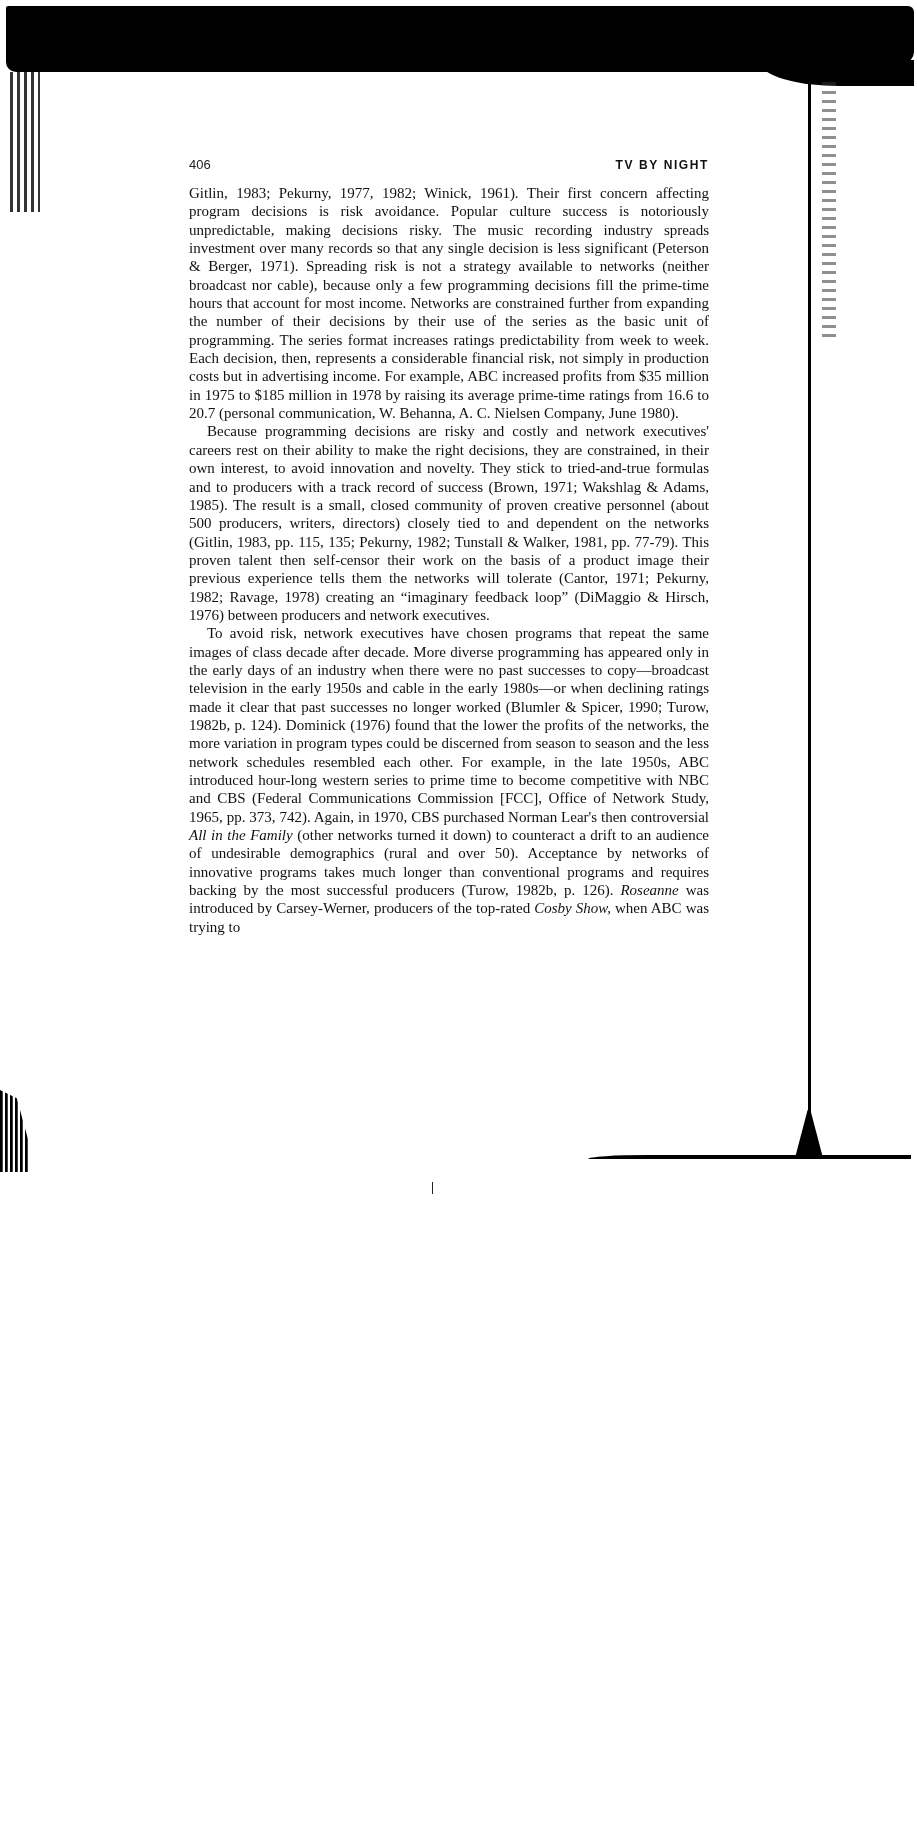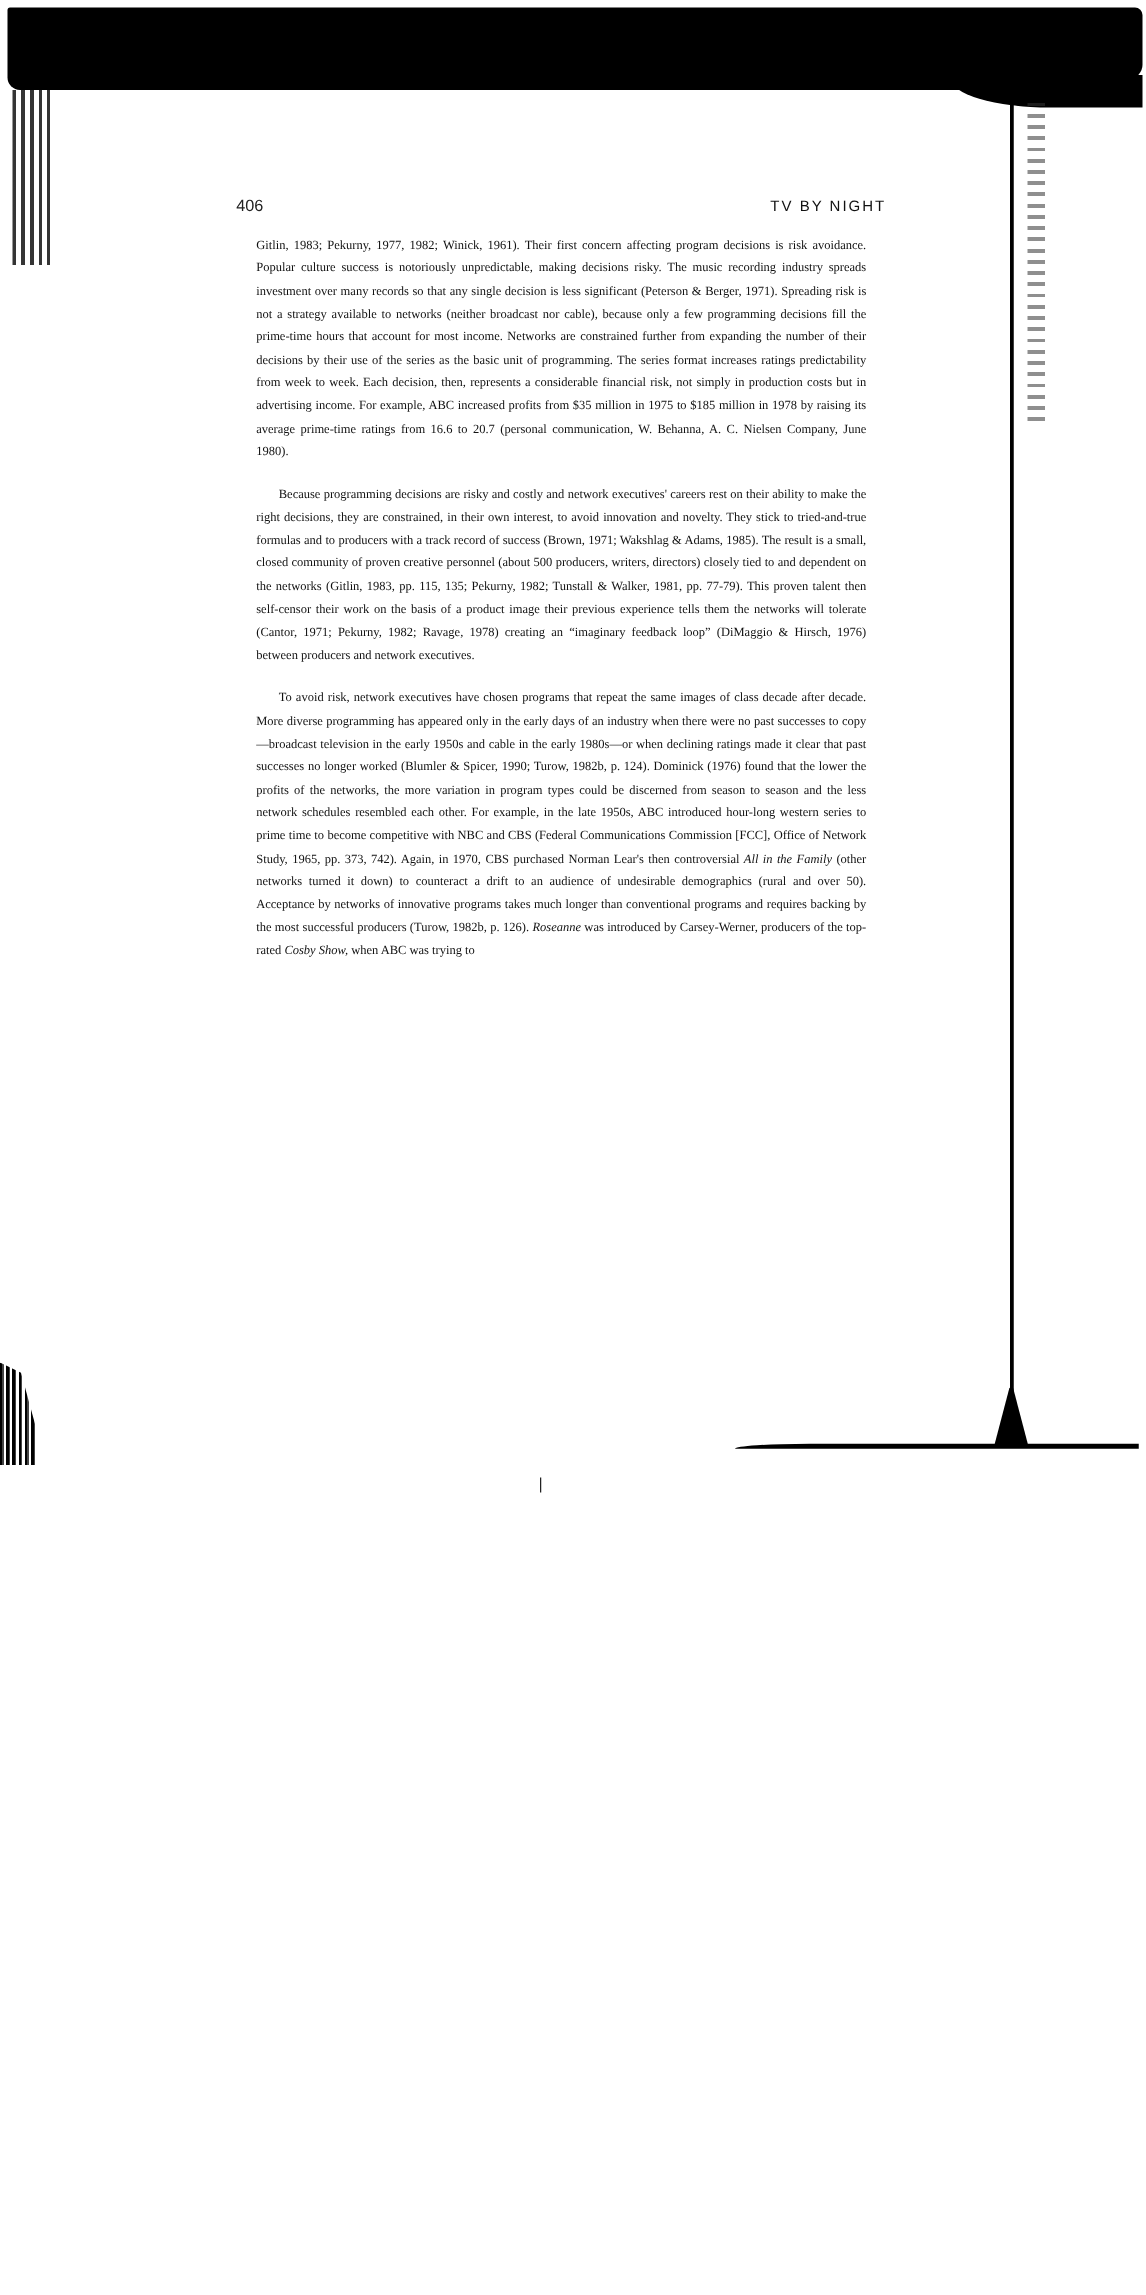--- a/index.html
+++ b/index.html
@@ -46,26 +46,26 @@
   }
 
   .page {
     position: absolute; left: 189px; top: 150px; width: 520px;
   }
   .running-head {
     display: flex; justify-content: space-between; align-items: flex-end; height: 22px;
   }
   .folio { font-family: "Liberation Sans", sans-serif; font-size: 13px; color: #222; }
   .title-head {
-    font-family: "Liberation Sans", sans-serif; font-size: 12px; font-weight: normal;
+    font-family: "Liberation Sans", sans-serif; font-size: 12px; font-weight: bold;
     letter-spacing: 1.6px; color: #111;
   }
   .body-text { margin-top: 12px; }
   .body-text p {
-    margin: 16px; font-size: 10px; line-height: 18.35px; text-align: justify; hyphens: manual;
+    margin: 0; font-size: 15px; line-height: 18.35px; text-align: justify; hyphens: manual;
   }
   .body-text p.indent { text-indent: 18px; }
   .body-text em { }
 </style>
 </head>
 <body>
 
 <div class="scan-top"></div>
 <div class="scan-top-curve"></div>
 <div class="edge-right"></div>

